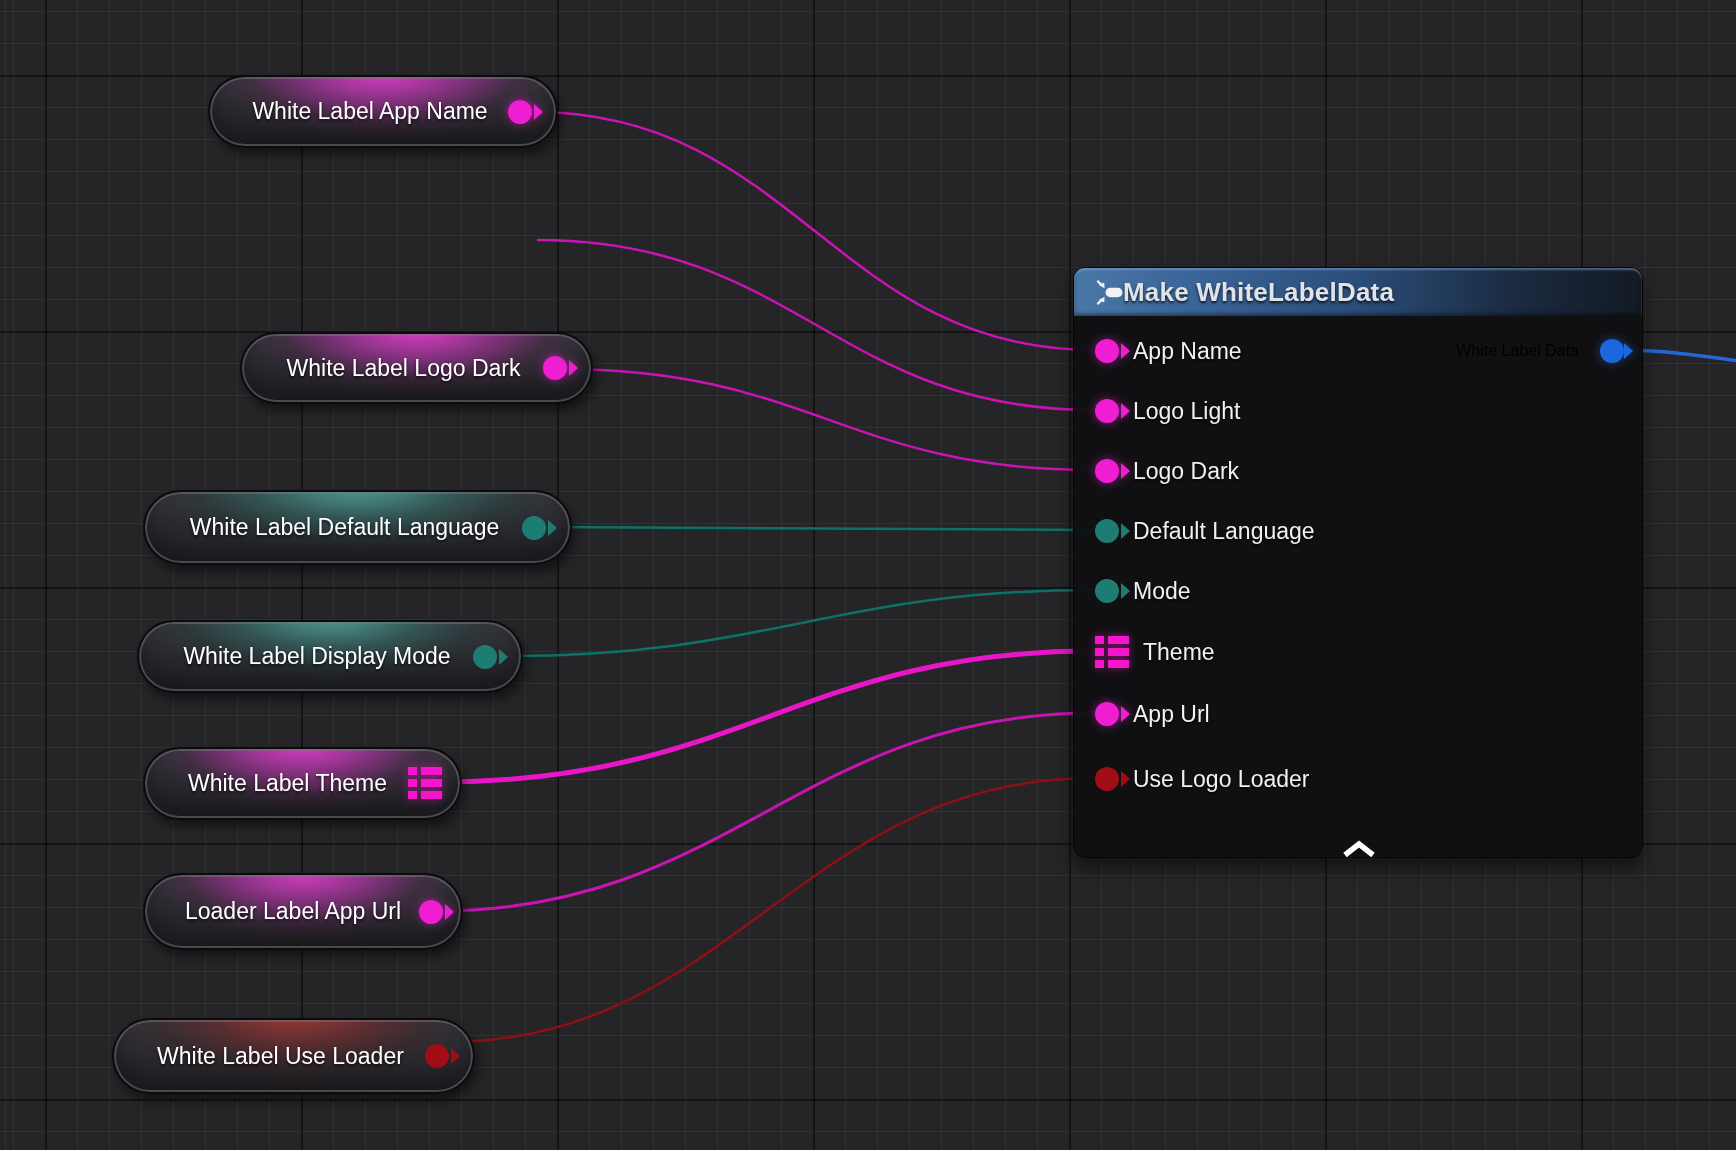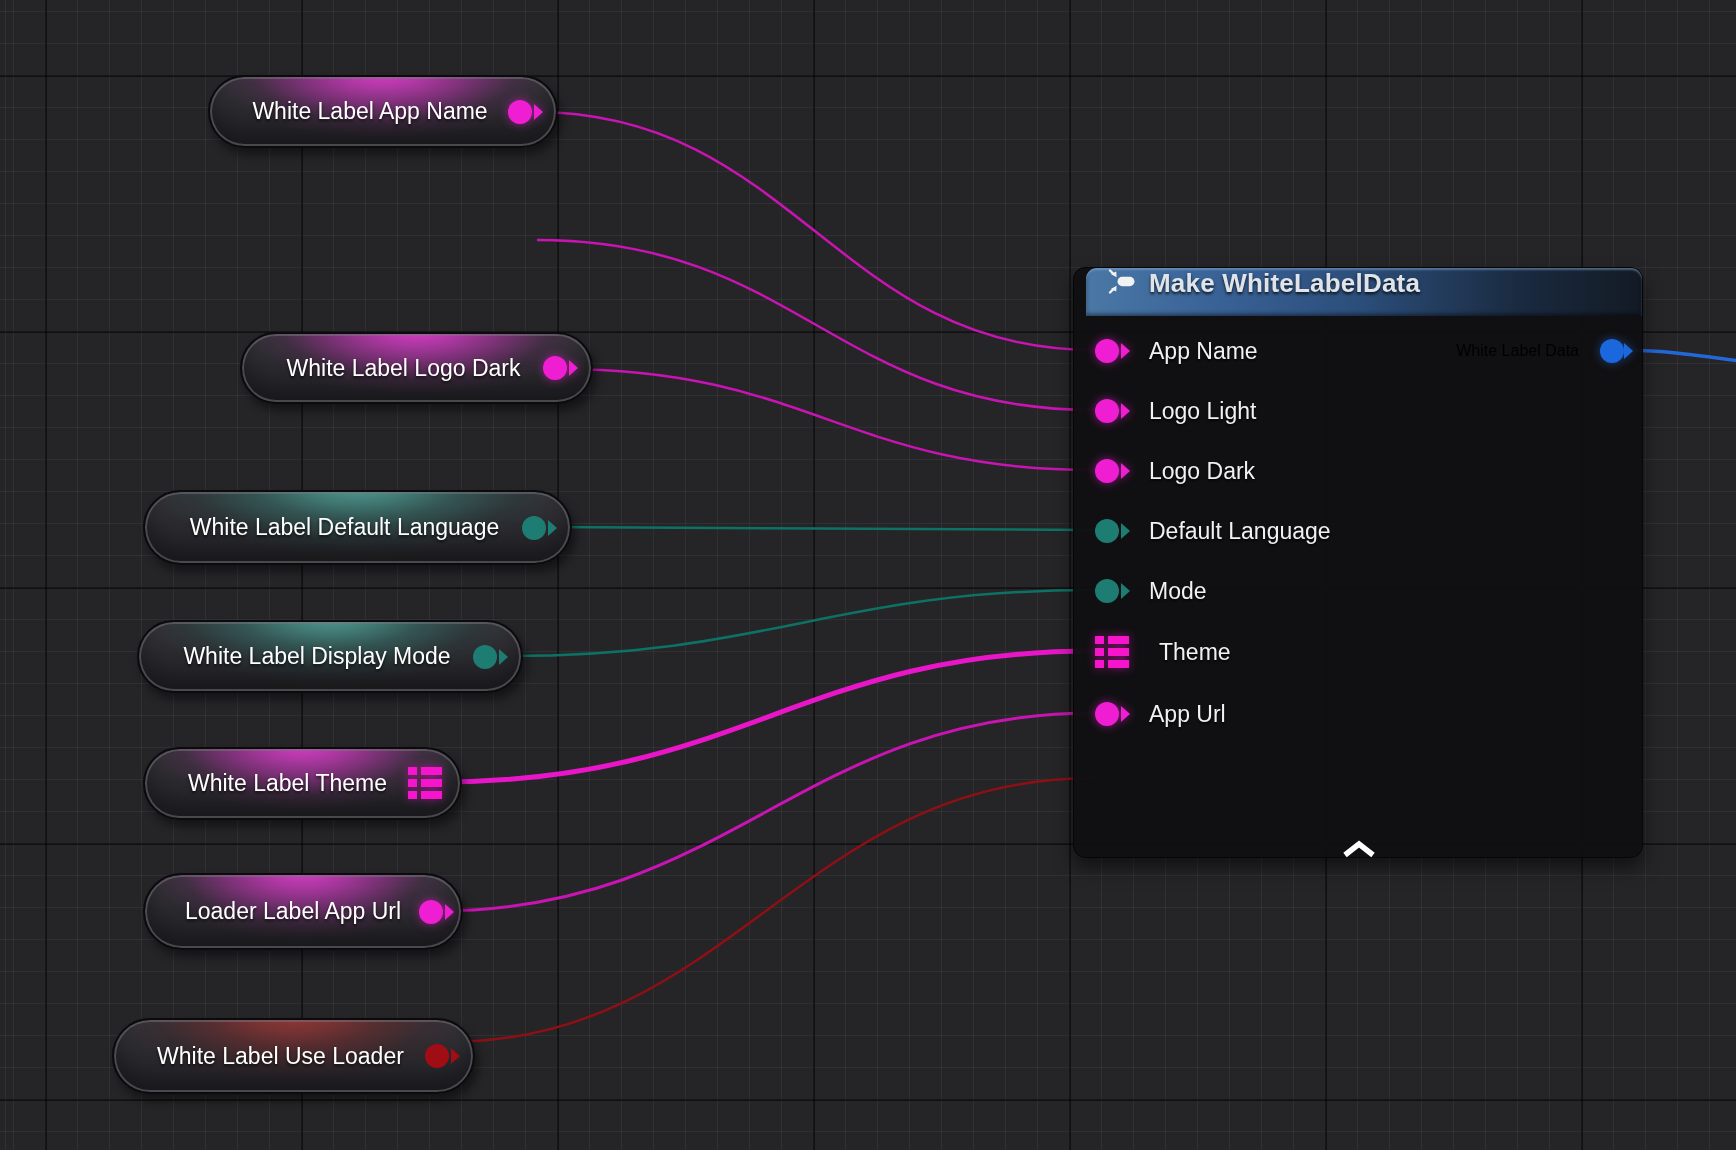--- a/index.html
+++ b/index.html
@@ -59,32 +59,32 @@
   .struct-icon { flex:0 0 auto; width:34px; height:33px; filter:drop-shadow(0 0 5px rgba(246,20,205,0.5)); }
 
   
   #make-node {
     position:absolute; left:1073px; top:267px; width:570px; height:591px;
     border-radius:12px; background:rgba(16,16,18,0.96);
     border:1px solid #060607;
     box-shadow:0 10px 18px rgba(0,0,0,0.5);
   }
   #make-node .header {
-    position:absolute; left:12px; top:0; right:0; height:48px;
+    position:absolute; left:0; top:0; right:0; height:48px;
     border-radius:11px 11px 0 0;
-    display:flex; padding-left:22px; gap:14px;
+    display:flex; align-items:center; padding-left:22px; 
     background:linear-gradient(90deg,#4a78a6 0%, #3a6398 22%, #2b4d79 50%, #1a2a40 78%, #131a24 100%);
     box-shadow:inset 0 2px 2px rgba(150,190,235,0.45), inset 0 -2px 4px rgba(0,0,0,0.5);
   }
   #make-node .header .title {
     color:#dfe4ea; font-size:26px; font-weight:bold; letter-spacing:0.2px;
     text-shadow:0 2px 3px rgba(0,0,0,0.8); white-space:nowrap;
   }
   .node-row {
-    position:absolute; left:21px; height:46px; display:flex; align-items:center; gap:30px;
+    position:absolute; left:21px; height:46px; display:flex; align-items:center; gap:14px;
   }
   .node-row .lbl { color:#f1f1f3; font-size:23px; white-space:nowrap; text-shadow:0 2px 2px rgba(0,0,0,0.7); }
   .node-row-out {
     position:absolute; right:18px; height:46px; display:flex; align-items:center; gap:12px;
     flex-direction:row;
   }
   .node-row-out .pin { margin-left:9px; }
   .node-row-out .pin::after { left:24px; }
   #collapse-btn { position:absolute; left:267px; top:572px; width:36px; height:18px; cursor:pointer; }
 </style>
@@ -196,20 +196,24 @@
           <rect x="0" y="24" width="9" height="8"></rect>
             <rect x="13" y="24" width="21" height="8"></rect>
         </g>
       </svg>
       <span class="lbl">Theme</span>
     </div>
     <div class="node-row" style="top:423px">
       <span class="pin pin-string"></span>
       <span class="lbl">App Url</span>
     </div>
+    <div class="node-row" style="top:488px">
+      <span class="pin pin-bool"></span>
+      <span class="lbl">Use Logo Loader</span>
+    </div>
 
     <div class="node-row-out" style="top:60px">
       <span class="lbl">White Label Data</span>
       <span class="pin pin-struct-blue"></span>
     </div>
 
     <svg id="collapse-btn" viewBox="0 0 36 18">
       <polyline points="4,15 18,4 32,15" fill="none" stroke="#ffffff" stroke-width="5.5"></polyline>
     </svg>
   </div>

